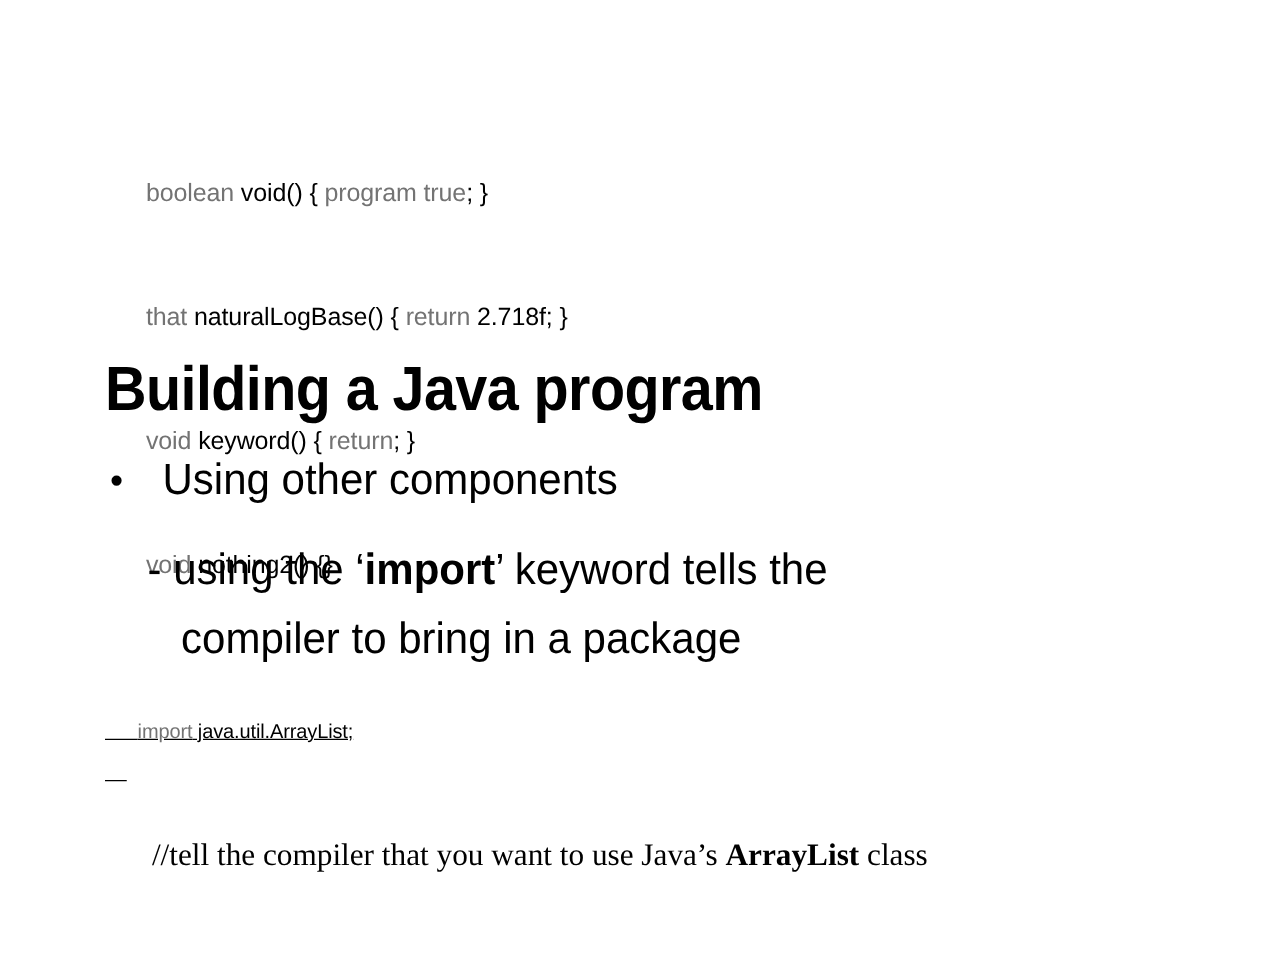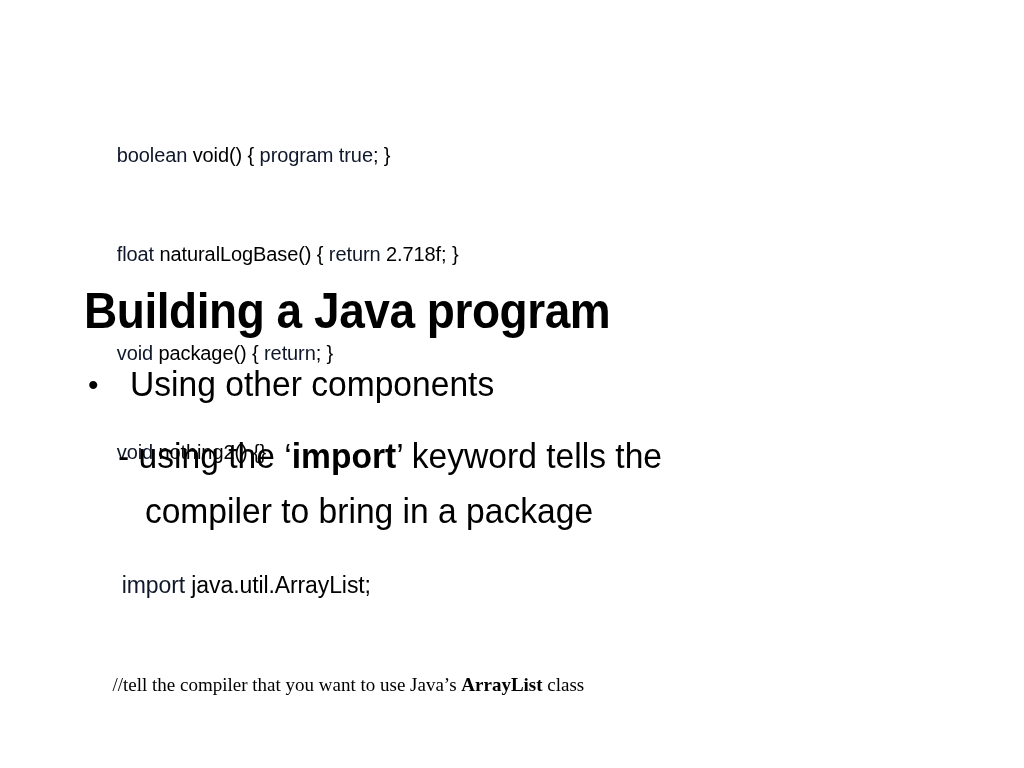--- a/index.html
+++ b/index.html
@@ -33,21 +33,21 @@
   }
   .code-line {
     font-family: "Liberation Sans", sans-serif;
     font-size: 20px;
     line-height: 33px;
     color: #000000;
     white-space: pre;
     letter-spacing: -0.1px;
   }
   .kw {
-    color: #0f172a;
+    color: #737373;
   }
 
   
   .slide-title {
     position: absolute;
     left: 84px;
     top: 283px;
     width: 880px;
     font-family: "Liberation Sans Narrow", "Liberation Sans", sans-serif;
     font-size: 50px;
@@ -108,26 +108,27 @@
   }
 
   
   .bottom-code {
     position: absolute;
     left: 84px;
     top: 536px;
     width: 900px;
   }
   .bottom-code .code-line {
-    font-size: 23px;
+    font-size: 16px;
     line-height: 33px;
+    text-decoration: underline;
   }
   .comment-line {
     font-family: "Liberation Serif", "DejaVu Serif", serif;
-    font-size: 19px;
+    font-size: 25px;
     line-height: 33px;
     color: #000000;
     white-space: pre;
   }
   .comment-line b {
     font-weight: bold;
   }
   .spacer-line {
     height: 31px;
   }
@@ -137,25 +138,25 @@
 
 <div id="slide">
 
   <div class="code-block">
 
     <div class="code-line">
       <span class="kw">boolean</span><span> void() { </span><span class="kw">program true</span><span>; }</span>
     </div>
 
     <div class="code-line">
-      <span class="kw">float</span><span> naturalLogBase() { </span><span class="kw">return</span><span> 2.718f; }</span>
+      <span class="kw">that</span><span> naturalLogBase() { </span><span class="kw">return</span><span> 2.718f; }</span>
     </div>
 
     <div class="code-line">
-      <span class="kw">void</span><span> package() { </span><span class="kw">return</span><span>; }</span>
+      <span class="kw">void</span><span> keyword() { </span><span class="kw">return</span><span>; }</span>
     </div>
 
     <div class="code-line">
       <span class="kw">void</span><span> nothing2() {}</span>
     </div>
 
   </div>
 
   <div class="slide-title">Building a Java program</div>
 

